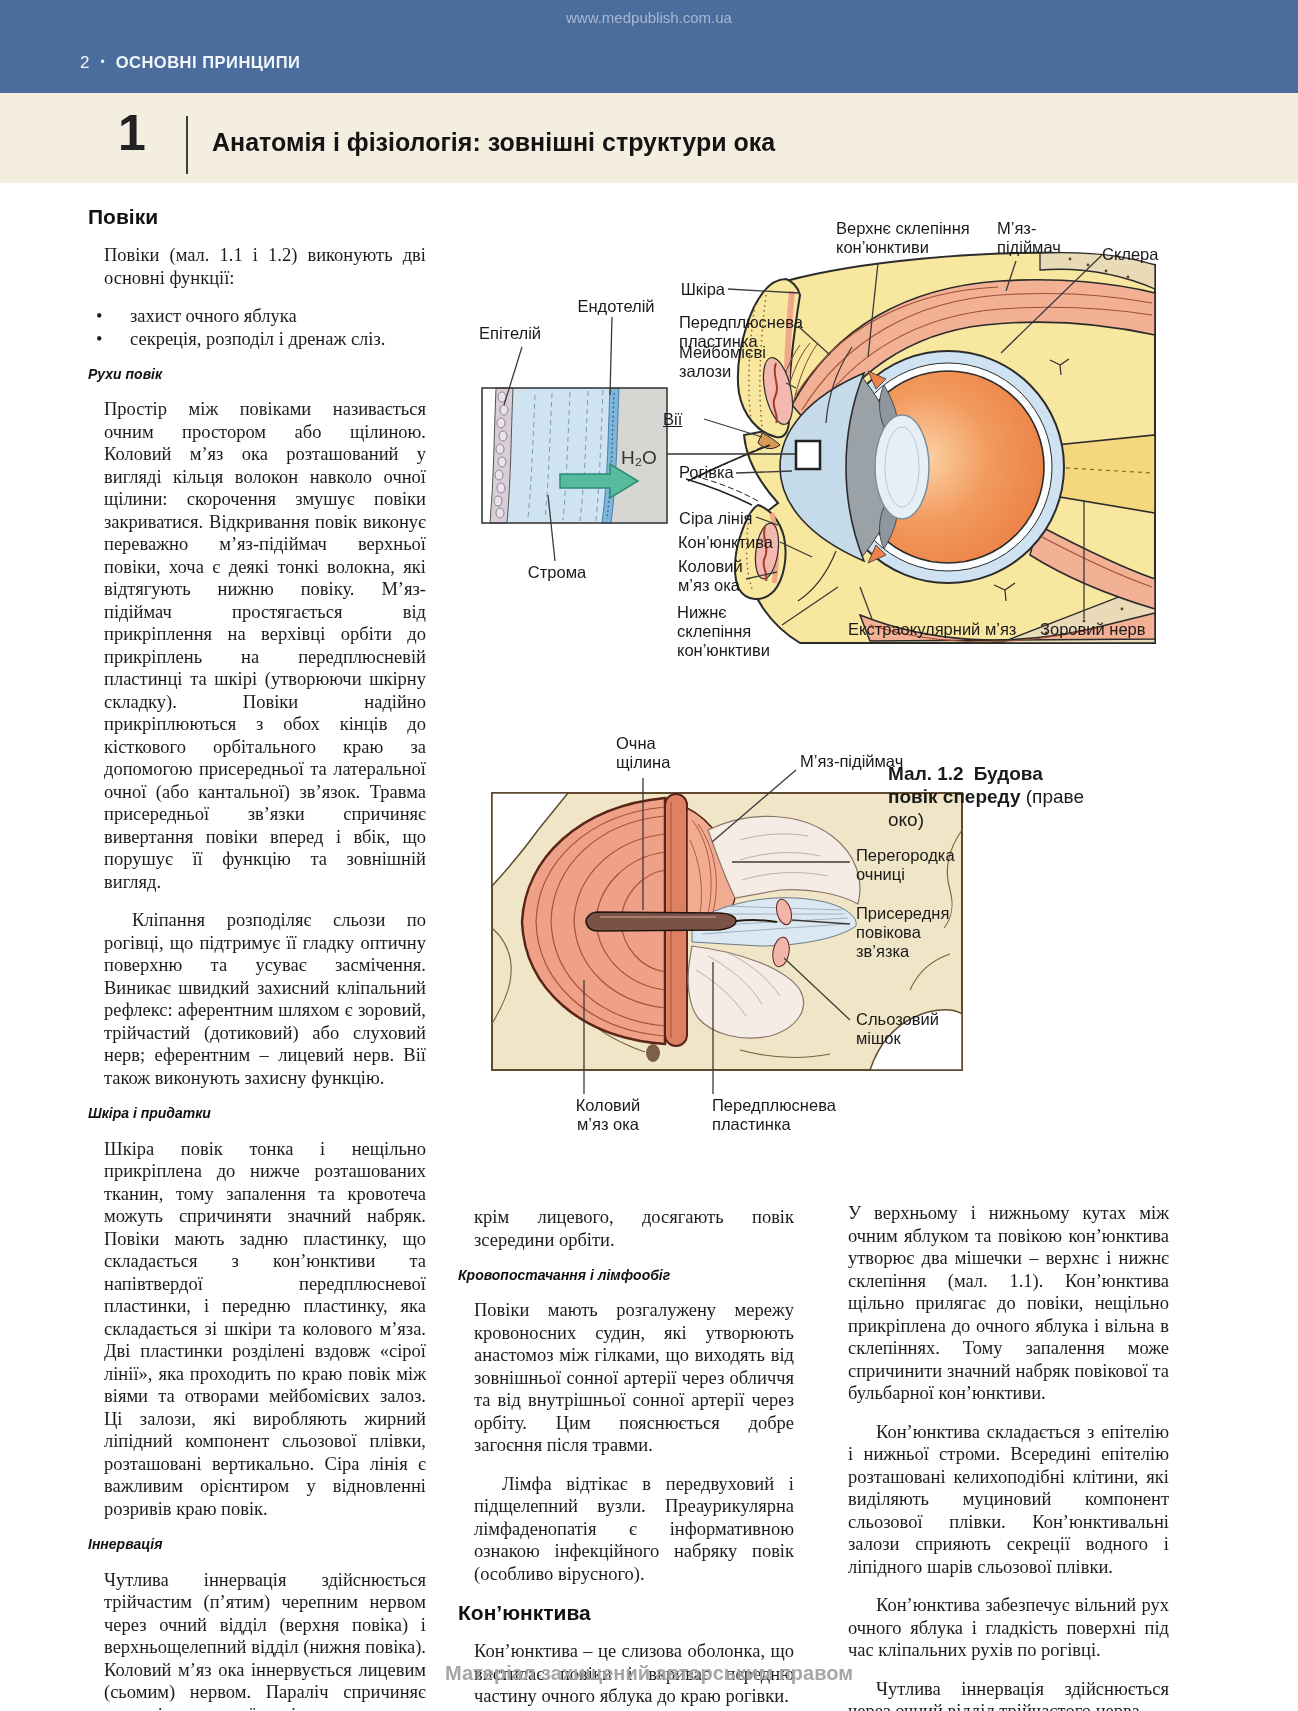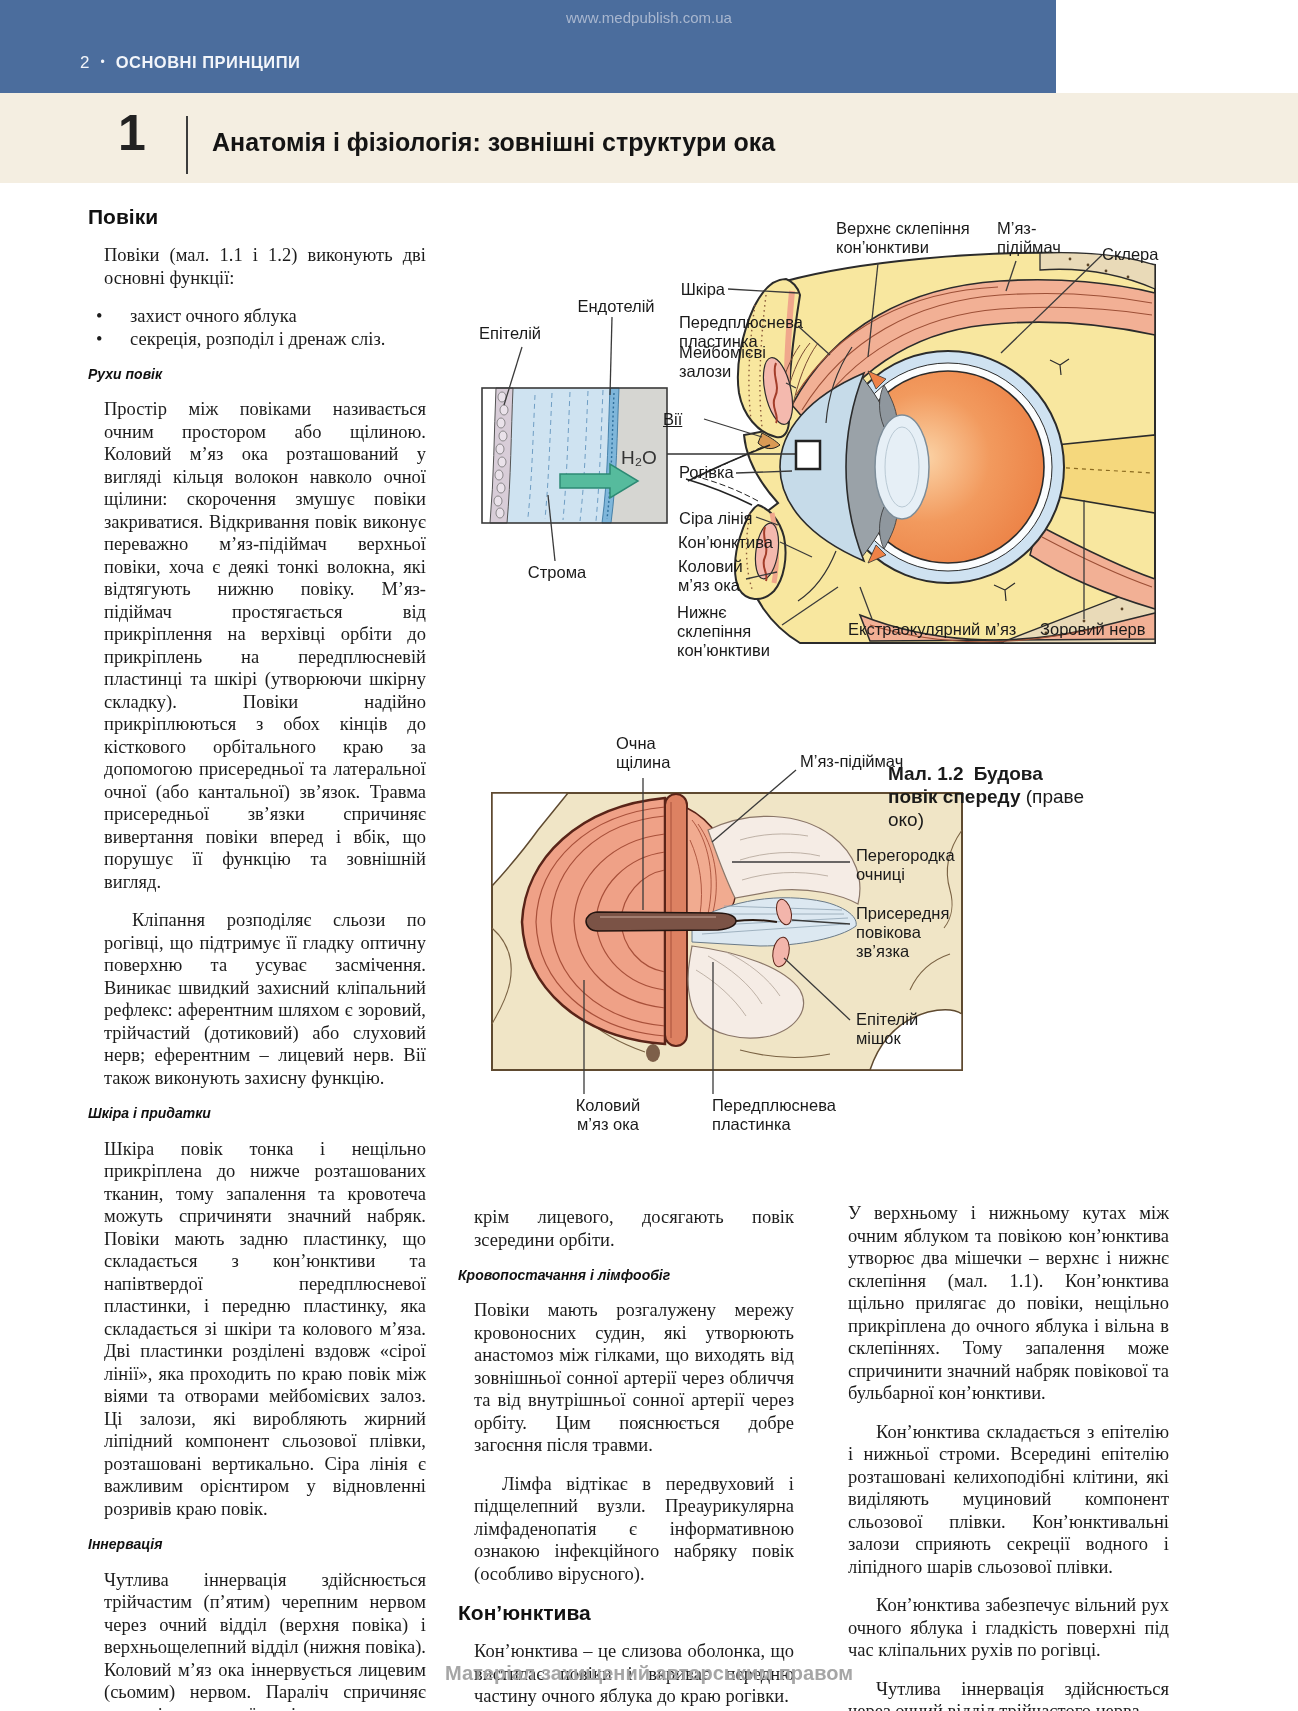--- a/index.html
+++ b/index.html
@@ -1,19 +1,19 @@
 <!DOCTYPE html>
 <html><head>
 <meta charset="utf-8">
 <style>
   html,body{margin:0;padding:0;background:#ffffff;}
   #page{position:relative;width:1298px;height:1711px;background:#ffffff;overflow:hidden;
         font-family:"Liberation Serif","DejaVu Serif",serif;color:#1c1c1c;}
   
-  .topbar{position:absolute;left:0;top:0;width:1056px;height:93px;background:#4b6d9d;}
+  .topbar{position:absolute;left:0;top:0;width:1298px;height:93px;background:#4b6d9d;}
   .website{position:absolute;left:0;top:9px;width:1298px;text-align:center;
            font-family:"Liberation Sans","DejaVu Sans",sans-serif;font-size:15px;color:#a9b7cf;}
   .pageline{position:absolute;left:80px;top:53px;font-family:"Liberation Sans","DejaVu Sans",sans-serif;color:#f2f5fa;font-size:17px;}
   .pageline .num{font-weight:normal;}
   .pageline .sep{font-size:12px;margin:0 11px;vertical-align:2px;}
   .pageline .sect{font-weight:bold;font-size:16.5px;letter-spacing:.5px;}
   .band{position:absolute;left:0;top:93px;width:1298px;height:90px;background:#f4eee1;}
   .chapnum{position:absolute;left:118px;top:108px;font-family:"Liberation Sans","DejaVu Sans",sans-serif;
            font-size:50px;font-weight:bold;color:#222;line-height:1;}
   .chapdiv{position:absolute;left:186px;top:116px;width:2px;height:58px;background:#3c3c3c;}
@@ -341,21 +341,21 @@
         <path d="M 410,330 L 344,268"></path>
         <path d="M 144,404 L 144,290"></path>
         <path d="M 273,404 L 273,272"></path>
       </g>
     </svg>
 
     <div class="lbl" style="left:176px;top:44px;width:70px;">Очна щілина</div>
     <div class="lbl" style="left:360px;top:62px;width:130px;">М’яз-підіймач</div>
     <div class="lbl" style="left:416px;top:156px;width:120px;">Перегородка очниці</div>
     <div class="lbl" style="left:416px;top:214px;width:105px;">Присередня повікова зв’язка</div>
-    <div class="lbl" style="left:416px;top:320px;width:100px;">Епітелій мішок</div>
+    <div class="lbl" style="left:416px;top:320px;width:100px;">Сльозовий мішок</div>
     <div class="lbl c" style="left:128px;top:406px;width:80px;">Коловий м’яз ока</div>
     <div class="lbl" style="left:272px;top:406px;width:130px;">Передплюснева пластинка</div>
   </div>
 
   <div class="caption" style="left:888px;top:762px;width:205px;">
     <span class="cap-lab" style="margin-right:10px;">Мал. 1.2</span><span>Будова повік спереду</span>
     <span class="cap-note">(праве око)</span>
   </div>
 
   <div class="col" style="left:458px;top:1190px;width:352px;">

